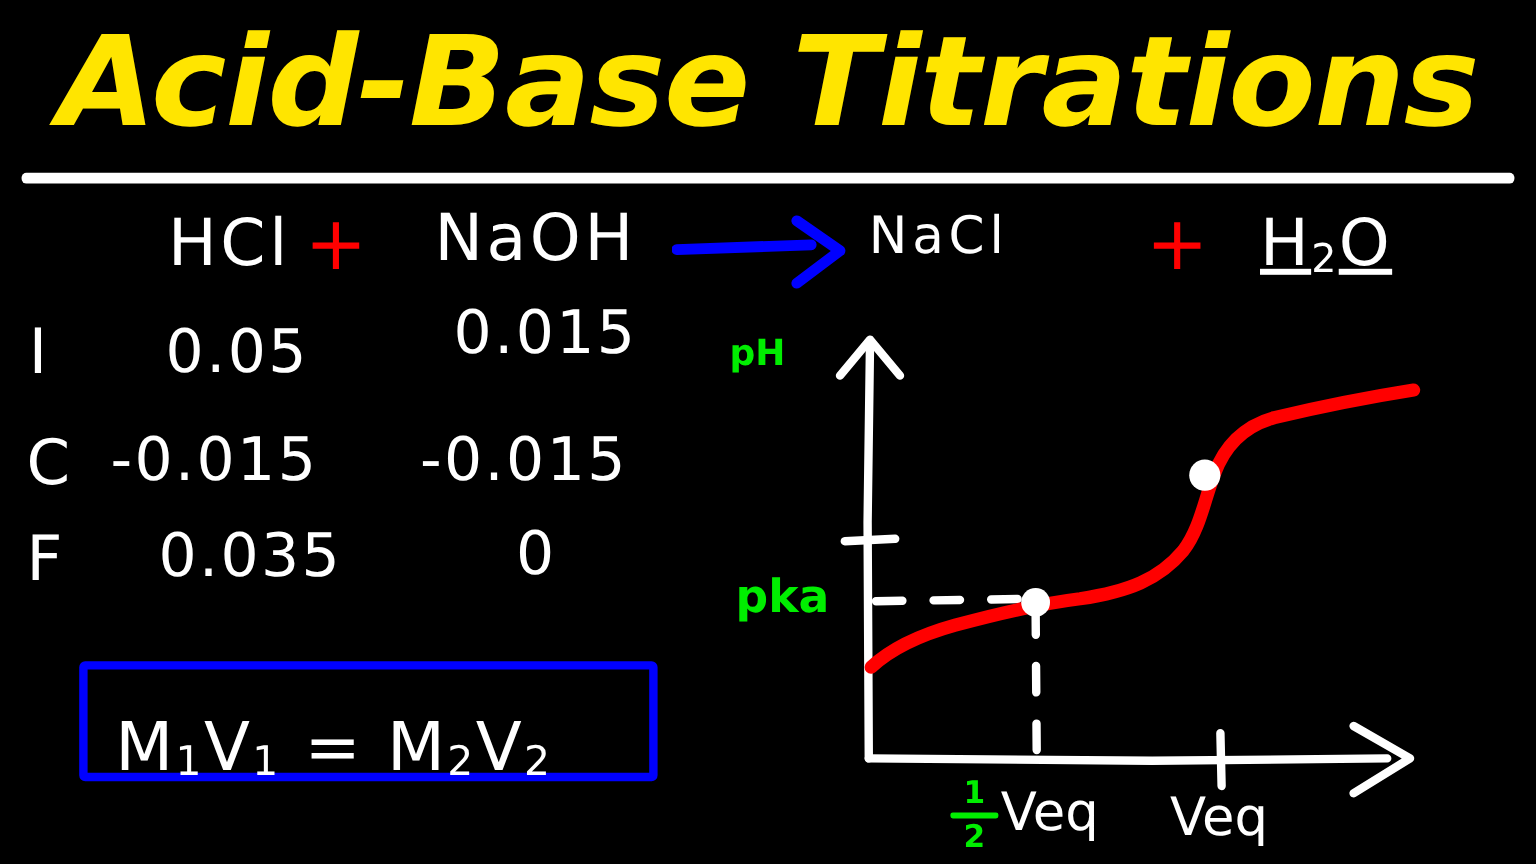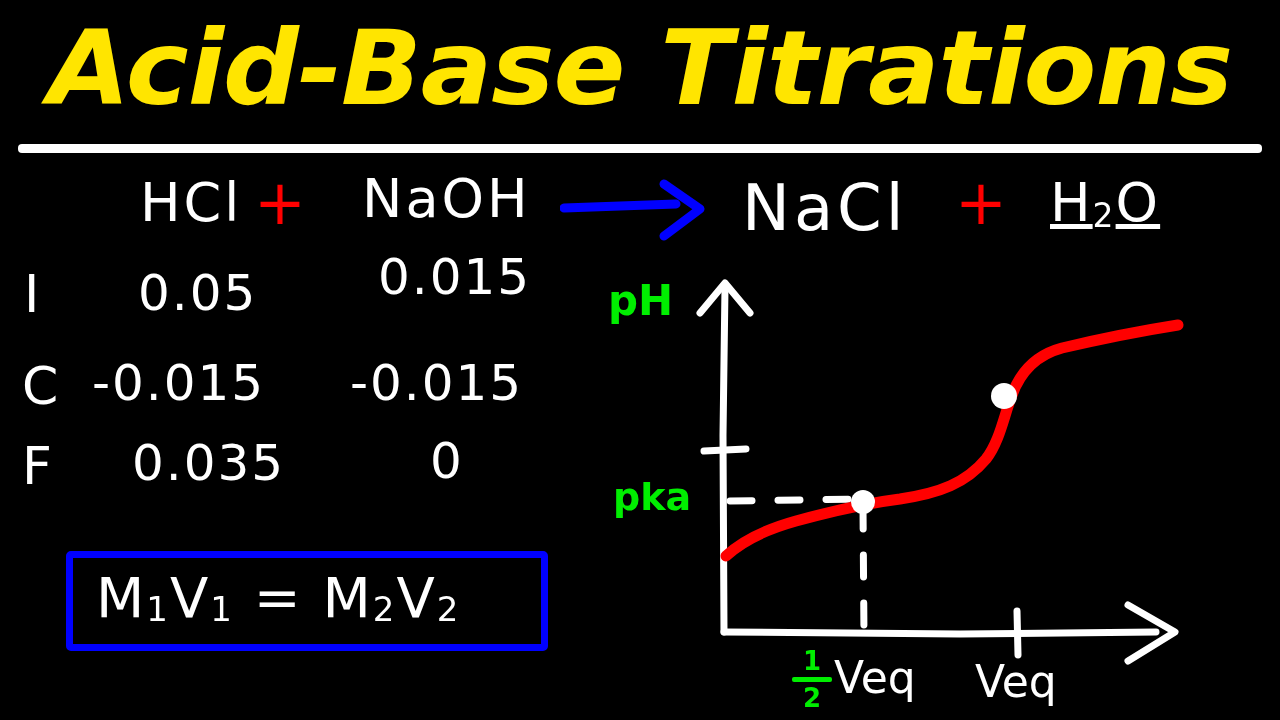--- a/index.html
+++ b/index.html
@@ -55,21 +55,21 @@
     color: #FFFFFF;
     font-weight: normal;
     white-space: nowrap;
     line-height: 1;
     text-align: right;
   }
 
   
   #eq-hcl   { left: 140px; top: 176px; font-size: 54px; letter-spacing: 3px; }
   #eq-naoh  { left: 362px; top: 172px; font-size: 54px; letter-spacing: 3px; }
-  #eq-nacl  { left: 742px; top: 176px; font-size: 64px; letter-spacing: 4px; }
+  #eq-nacl  { left: 724px; top: 176px; font-size: 43px; letter-spacing: 4px; }
   #eq-h2o   { left: 1050px; top: 176px; font-size: 54px; letter-spacing: 2px; text-decoration: underline; }
   #eq-h2o sub { font-size: 33px; vertical-align: -6px; }
 
   .plus {
     position: absolute;
     color: #FF0000;
     font-size: 62px;
     font-weight: 500;
     line-height: 1;
     white-space: nowrap;
@@ -120,41 +120,41 @@
     top: 551px;
     width: 482px;
     height: 100px;
     border: 7px solid #0000FF;
     border-radius: 5px;
     box-sizing: border-box;
   }
   #formula-text {
     position: absolute;
     left: 96px;
-    top: 570px;
+    top: 596px;
     font-size: 56px;
     color: #FFFFFF;
     letter-spacing: 2px;
     white-space: nowrap;
     line-height: 1;
   }
   #formula-text sub { font-size: 34px; vertical-align: -4px; }
 
   
   #graph {
     position: absolute;
     left: 600px;
     top: 255px;
     width: 620px;
     height: 465px;
   }
   .axis-label {
     position: absolute;
     color: #00EE00;
-    font-size: 42px;
+    font-size: 30px;
     font-weight: bold;
     line-height: 1;
     white-space: nowrap;
   }
   #lbl-ph  { left: 608px; top: 280px; }
   #lbl-pka { left: 613px; top: 478px; font-size: 38px; }
 
   .tick-label {
     position: absolute;
     color: #FFFFFF;

